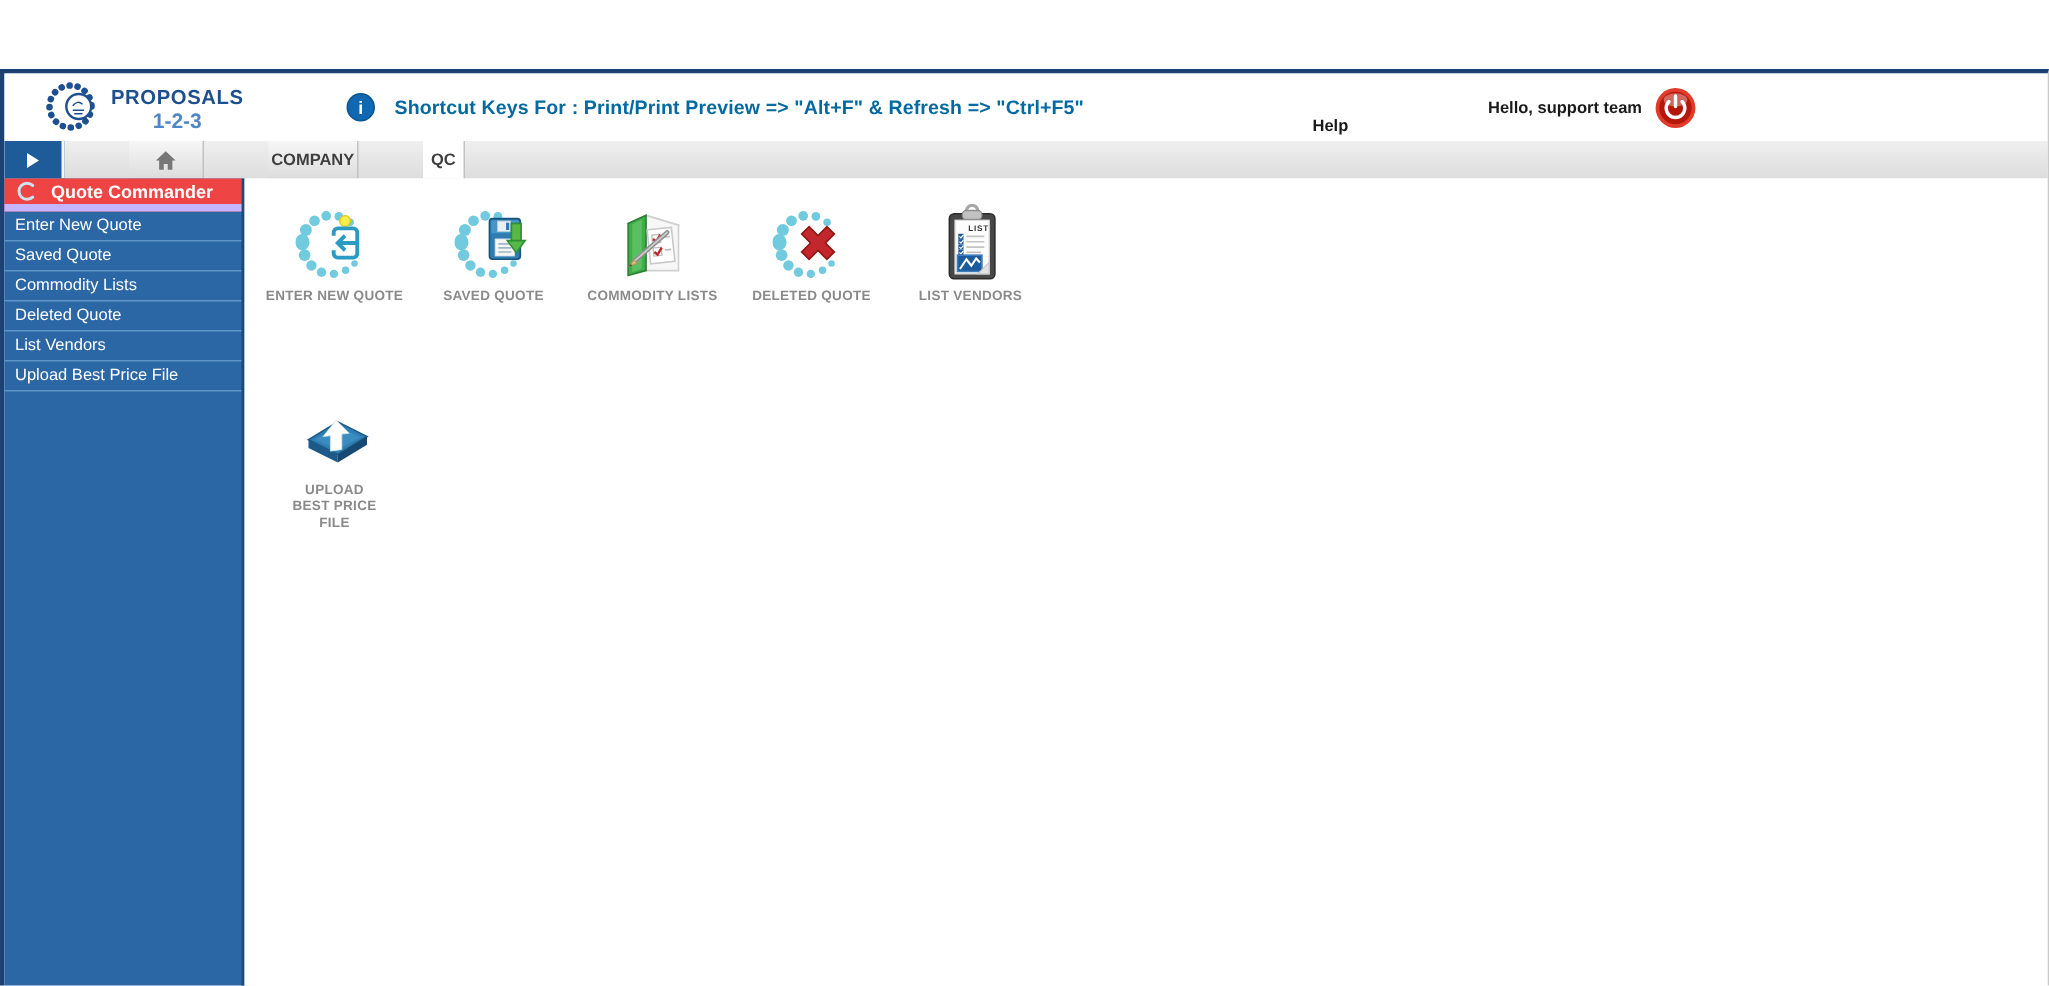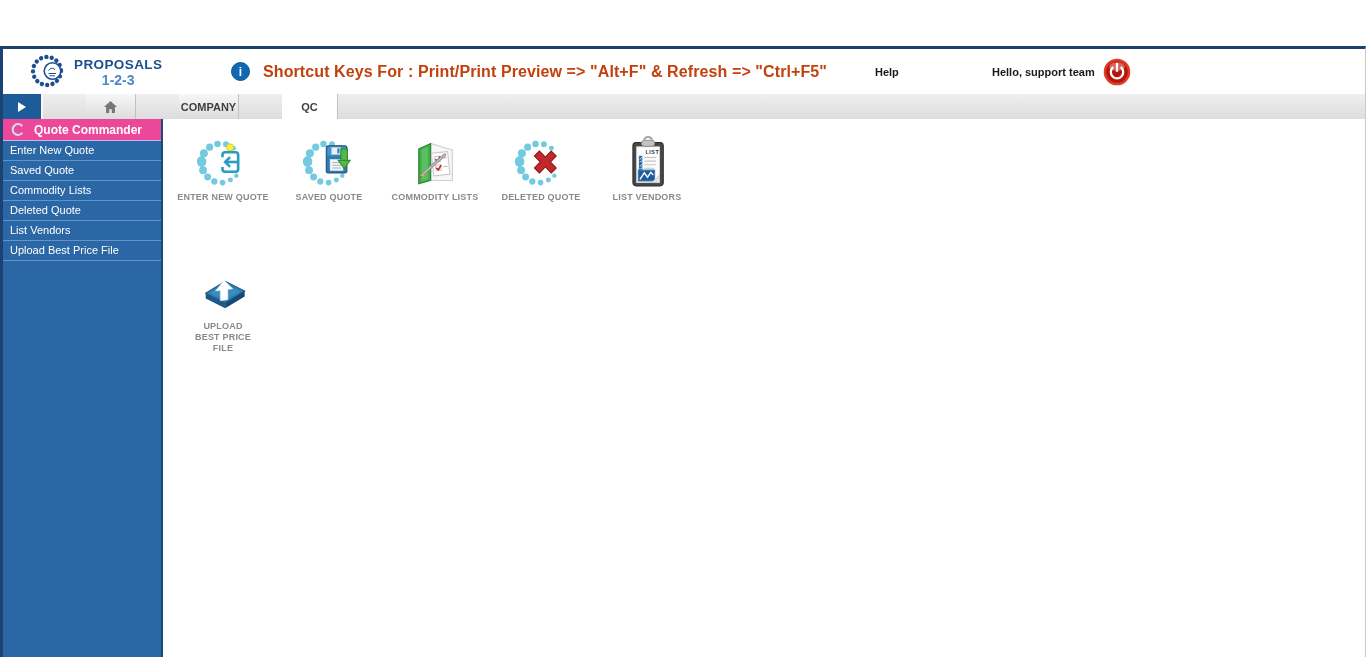--- a/index.html
+++ b/index.html
@@ -18,50 +18,50 @@
   .logo-mark { width:40px; height:40px; }
   .logo-text { margin-left:5px; display:flex; flex-direction:column; align-items:center; }
   .logo-title { font-size:13.5px; font-weight:bold; color:#1d4f91; letter-spacing:0.4px; }
   .logo-sub { font-size:14px; font-weight:bold; color:#4f86c6; margin-top:0px; }
 
   .notice-wrap { position:absolute; left:228px; top:0; height:45px;
     display:flex; align-items:center; gap:13px; }
   .info-badge { width:19px; height:19px; border-radius:50%; background:#1068b2;
     border:1px solid #0b558f; color:#fff; font-weight:bold; font-size:12px;
     display:flex; align-items:center; justify-content:center; }
-  .notice-text { font-size:16px; font-weight:bold; color:#c2410c; letter-spacing:0.1px; }
-
-  .help-link { position:absolute; left:872px; top:0; height:45px; display:flex;
+  .notice-text { font-size:13px; font-weight:bold; color:#0369a1; letter-spacing:0.1px; }
+
+  .help-link { position:absolute; left:872px; top:12px; height:45px; display:flex;
     align-items:center; font-size:11px; font-weight:bold; color:#1a1a1a; cursor:pointer; }
 
   .user-area { position:absolute; left:989px; top:0; height:45px;
     display:flex; align-items:center; gap:8px; }
   .greeting { font-size:11px; font-weight:bold; color:#1a1a1a; }
   .power-btn { width:28px; height:28px; cursor:pointer; }
 
   
   .tabbar { height:25px; flex:none; display:flex; align-items:stretch;
     background:linear-gradient(#efefef,#dddddd);gap:43px; }
   .tab { display:flex; align-items:center; justify-content:center;
     font-size:11px; font-weight:bold; color:#3f3f3f; cursor:pointer;
     border-right:1px solid #c2c2c2; }
   .tab-nav { width:40px; background:#1d5b99; border-right:2px solid #f5f5f5; }
   .play-tri { width:0; height:0; border-top:5px solid transparent;
     border-bottom:5px solid transparent; border-left:8px solid #ffffff; }
   .tab-home { width:50px; background:linear-gradient(#f7f7f7,#dcdcdc); }
   .tab-company { width:60px; background:linear-gradient(#f7f7f7,#dcdcdc); }
-  .tab-qc { width:56px; background:#ffffff; }
+  .tab-qc { width:28px; background:#ffffff; }
 
   
   .body-row { flex:1; display:flex; min-height:0; }
 
   .sidebar { width:160px; flex:none; background:#2b67a5;
     border-right:2px solid #1a4a77; display:flex; flex-direction:column; }
-  .sidebar-header { height:22px; flex:none; background:#ec4899;
-    border-bottom:1px solid #c4b5fd; display:flex; align-items:center;
+  .sidebar-header { height:22px; flex:none; background:#ef4444;
+    border-bottom:5px solid #c4b5fd; display:flex; align-items:center;
     color:#fff; font-size:12px; font-weight:bold; }
   .crescent { margin:0 10px 0 8px; flex:none; }
   .sidebar-menu { list-style:none; }
   .sidebar-menu li { height:20px; line-height:19px; padding-left:7px;
     font-size:11px; color:#ffffff; border-bottom:1px solid #5e95ca; cursor:pointer; }
 
   .main { flex:1; background:#ffffff; overflow:hidden; }
 
   
   .grid { margin:15px 0 0 7px; width:540px; display:flex; flex-wrap:wrap; row-gap:37px; }

